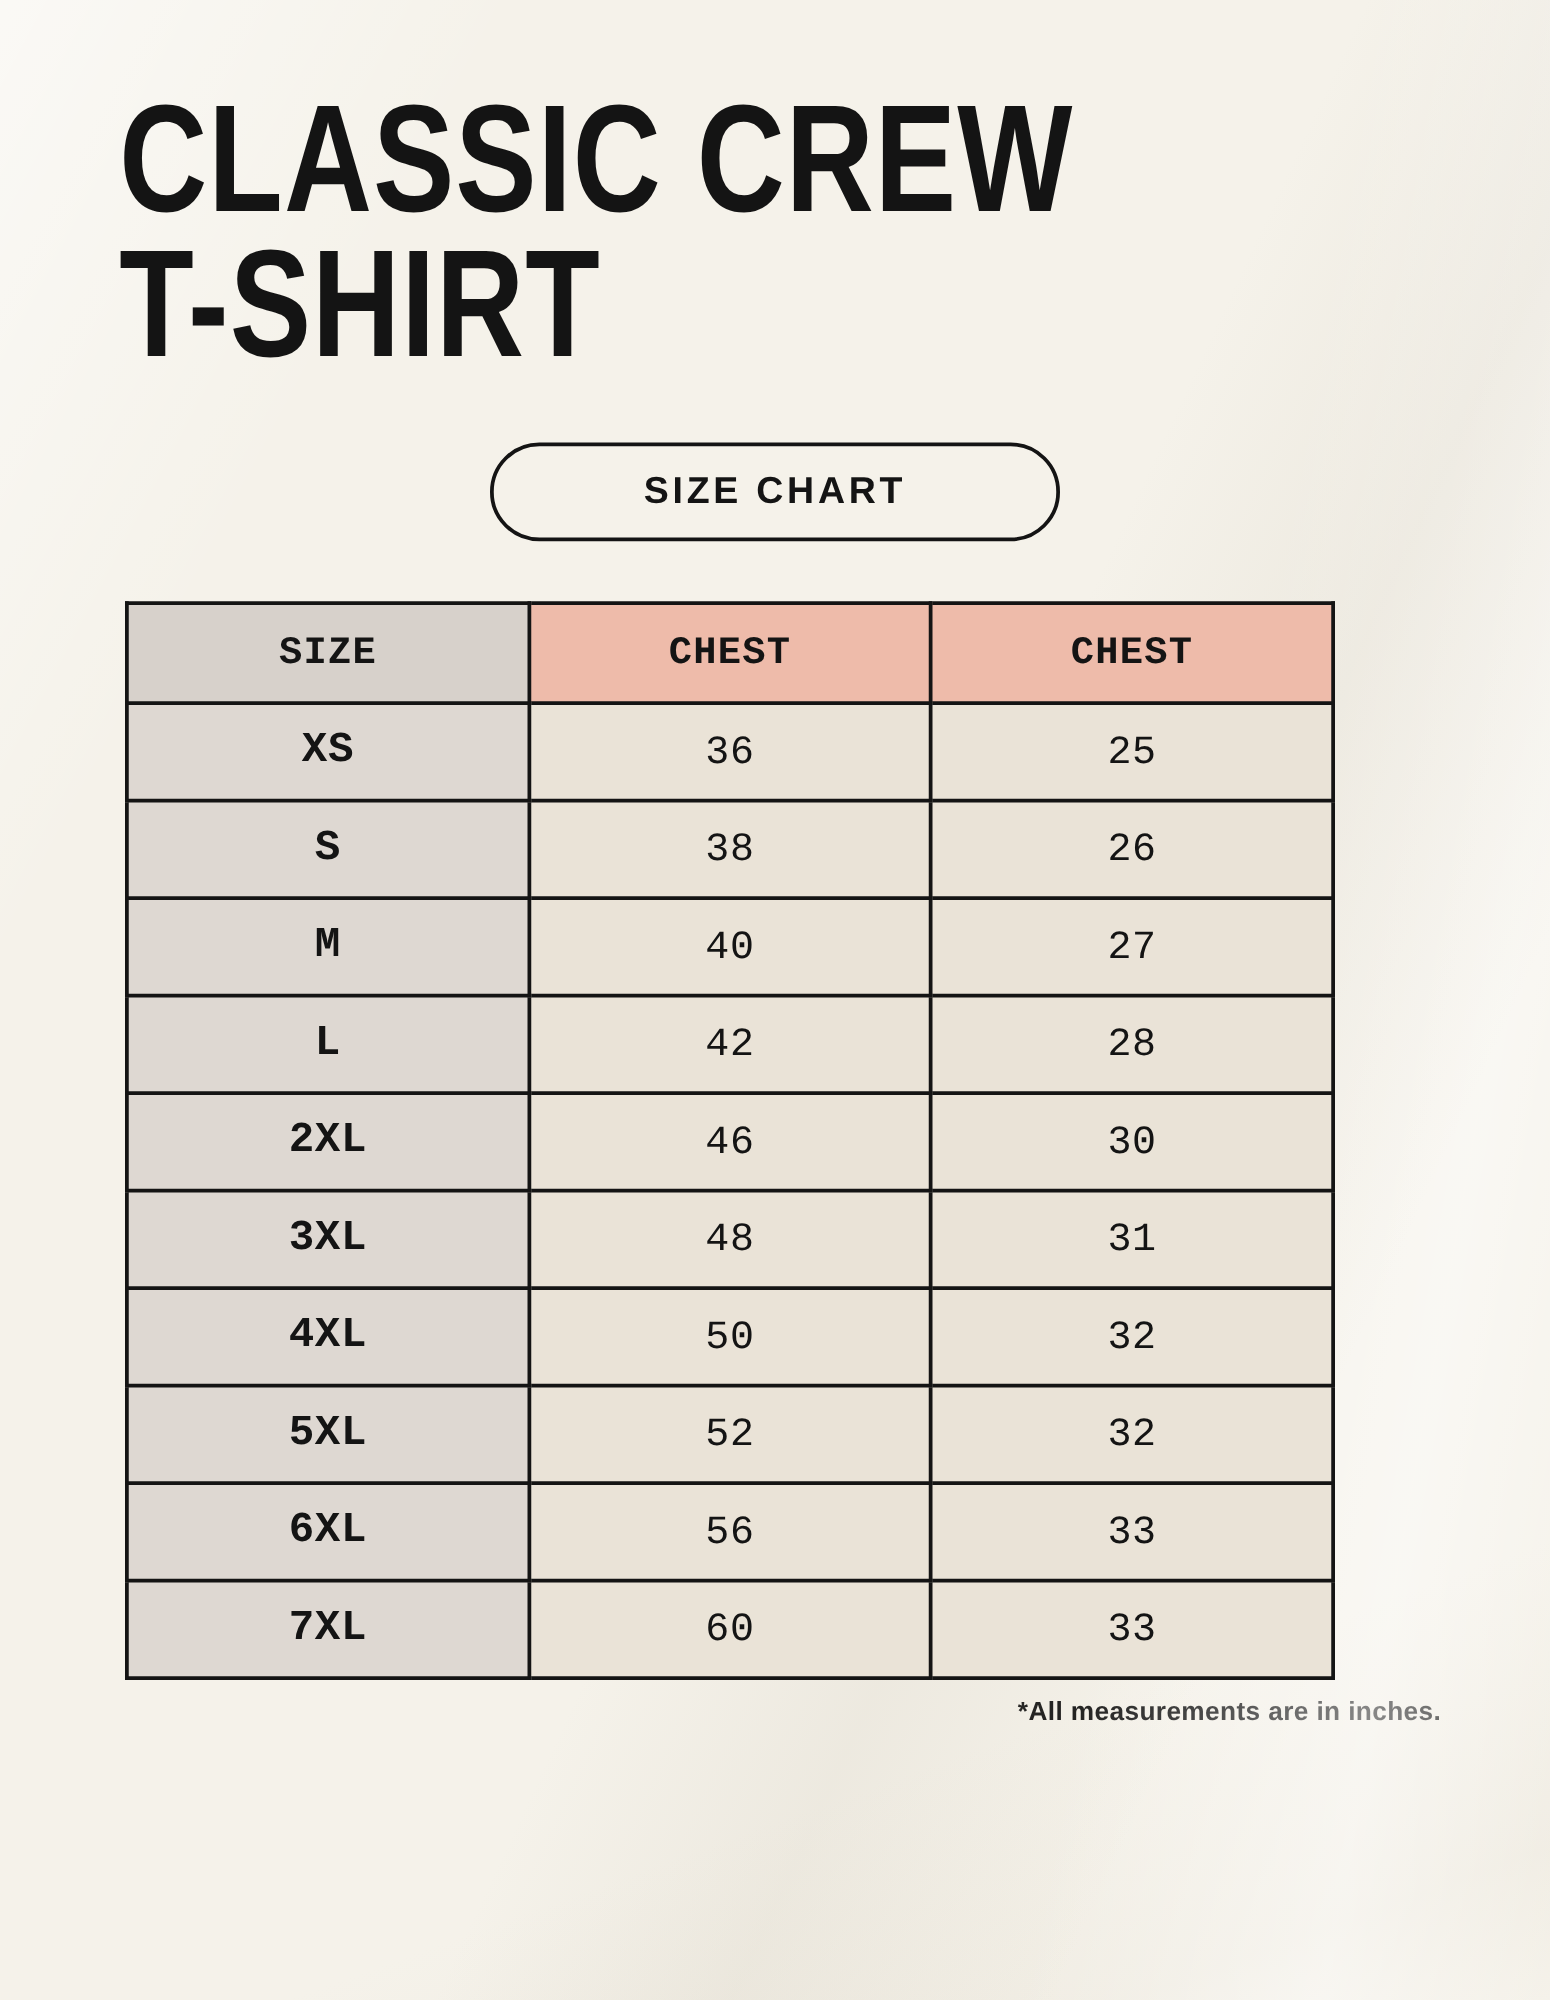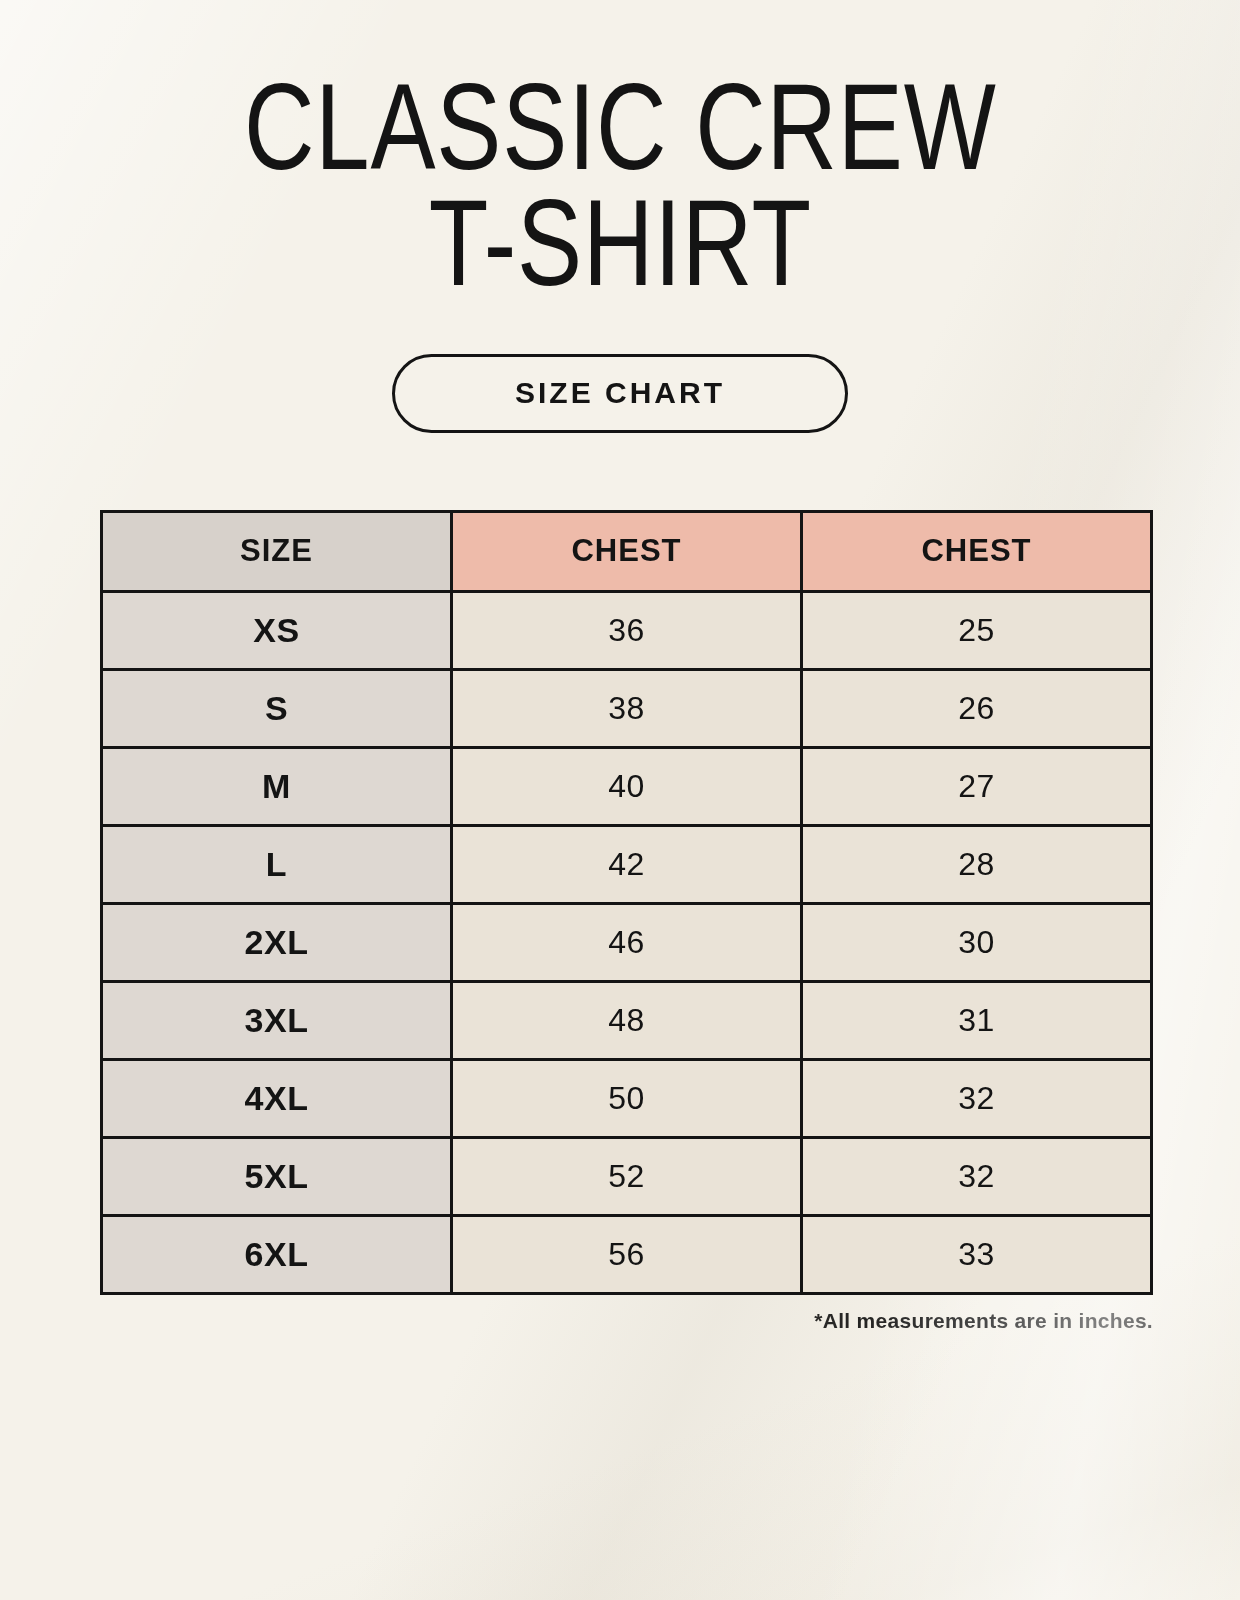--- a/index.html
+++ b/index.html
@@ -20,24 +20,23 @@
     inset: 0;
     pointer-events: none;
     background:
       linear-gradient(118deg, rgba(255,255,255,0.55) 0%, rgba(255,255,255,0) 20%),
       linear-gradient(115deg, rgba(205,198,182,0) 55%, rgba(205,198,182,0.20) 67%, rgba(205,198,182,0) 80%),
       linear-gradient(100deg, rgba(255,255,255,0) 72%, rgba(255,255,255,0.45) 88%, rgba(255,255,255,0) 100%),
       linear-gradient(160deg, rgba(226,220,206,0) 82%, rgba(226,220,206,0.25) 94%, rgba(226,220,206,0) 100%);
   }
   .page-title {
     margin: 70px 0 0 0;
-    text-align: center;
     font-size: 122px;
     line-height: 0.95;
-    font-weight: 400;
+    font-weight: 700;
     letter-spacing: 1px;
   }
   .page-title .condensed {
     display: inline-block;
     transform: scaleX(0.8);
     transform-origin: center top;
   }
   .pill-button {
     width: 456px;
     height: 79px;
@@ -48,25 +47,26 @@
     display: flex;
     align-items: center;
     justify-content: center;
     font-size: 30px;
     font-weight: 700;
     letter-spacing: 3px;
     background: transparent;
     cursor: pointer;
   }
   table.size-table {
-    margin: 77px 0 0 100px;
-    width: 1053px;
+    margin: 48px 0 0 100px;
+    width: 968px;
     border-collapse: collapse;
     table-layout: fixed;
     position: relative;
+    font-family: Liberation Mono, monospace;
   }
   .size-table th,
   .size-table td {
     border: 3px solid var(--border, #141414);
     text-align: center;
     vertical-align: middle;
     padding: 0;
   }
   .size-table th {
     height: 77px;
@@ -159,16 +159,21 @@
       <tr>
         <td class="size-cell">5XL</td>
         <td>52</td>
         <td>32</td>
       </tr>
       <tr>
         <td class="size-cell">6XL</td>
         <td>56</td>
         <td>33</td>
       </tr>
+      <tr>
+        <td class="size-cell">7XL</td>
+        <td>60</td>
+        <td>33</td>
+      </tr>
     </tbody>
 </table>
 
 <div class="footnote">*All measurements are in inches.</div>
 
 </body></html>

